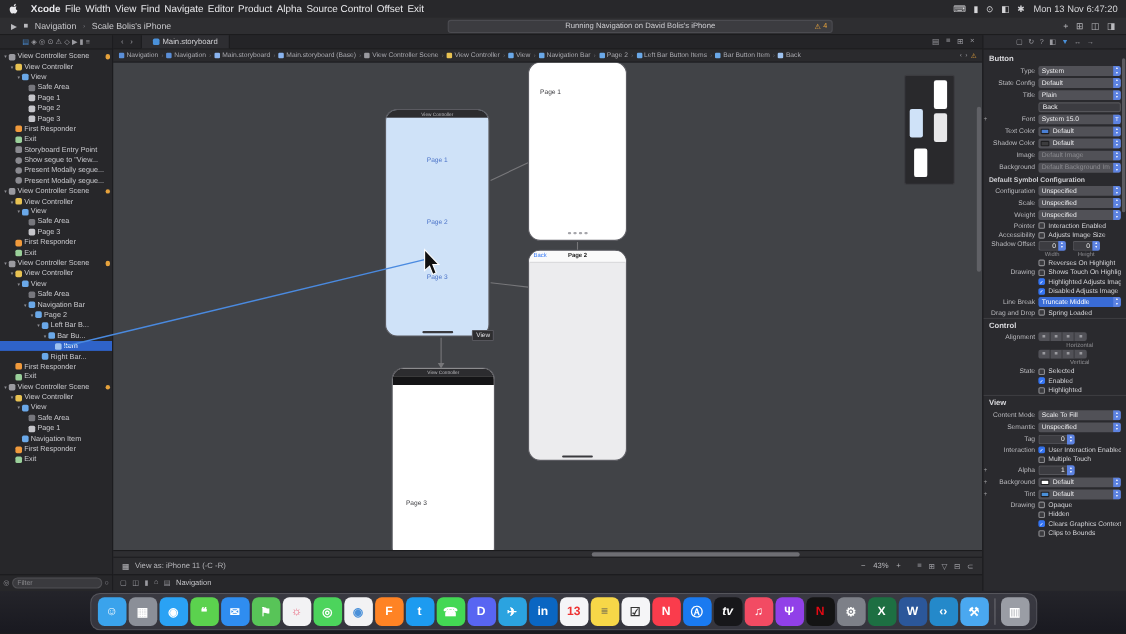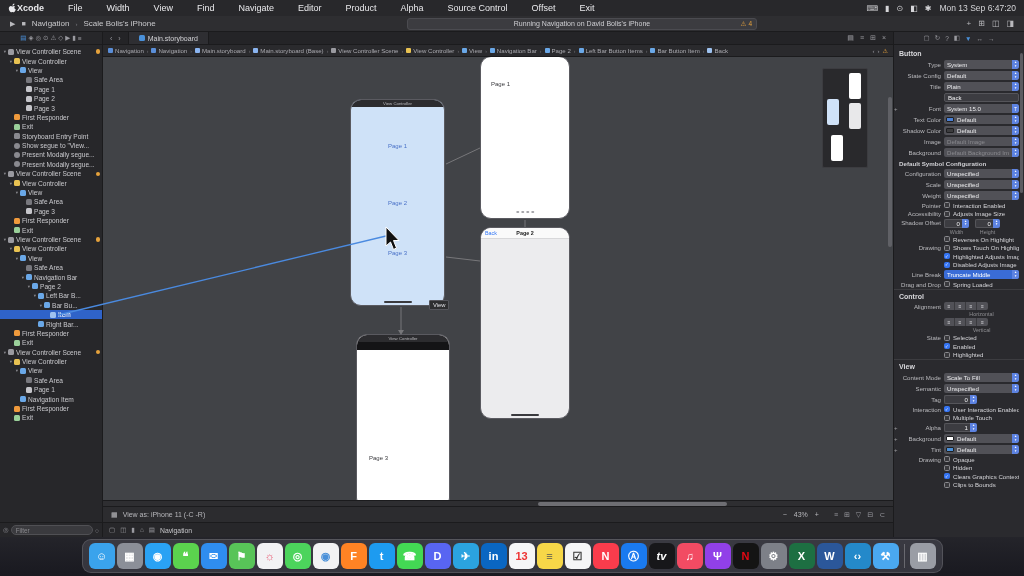--- a/index.html
+++ b/index.html
@@ -2,21 +2,21 @@
 <html><head>
 <meta charset="utf-8">
 <style>
   *{margin:0;padding:0;box-sizing:border-box;}
   html,body{background:#111;}
   body{font-family:"Liberation Sans",sans-serif;-webkit-font-smoothing:antialiased;}
   #screen{position:relative;width:1024px;height:576px;overflow:hidden;background:#2a2a2c;color:#ddd;}
 
   
   #menubar{height:16px;display:flex;align-items:center;background:#28282b;font-size:9px;color:#e9e9ec;padding:0 8px;}
-  #menu-items{display:flex;gap:24px;margin-left:0;}
+  #menu-items{display:flex;gap:4px;margin-left:11px;}
   .menu-item{cursor:default;white-space:nowrap;}
   .menu-item.bold{font-weight:bold;}
   #menu-right{margin-left:auto;display:flex;align-items:center;gap:8px;color:#d5d5d8;}
   #menu-status{display:flex;gap:7px;font-size:8px;}
   #menu-clock{font-size:8.5px;}
 
   
   #toolbar{height:16px;background:#2e2e31;border-bottom:1px solid #1b1b1d;display:flex;align-items:center;padding:0 10px;font-size:8px;color:#c9c9cc;}
   .tb-left{display:flex;align-items:center;gap:6px;width:260px;}
   .tb-btn{font-size:7px;color:#b9b9bd;cursor:default;}
@@ -157,21 +157,21 @@
         <span class="menu-item">Exit</span>
       </div>
     <div id="menu-right">
       <div id="menu-status">
           <span>⌨</span>
           <span>▮</span>
           <span>⊙</span>
           <span>◧</span>
           <span>✱</span>
         </div>
-      <span id="menu-clock">Mon 13 Sep 6:47:20</span>
+      <span id="menu-clock">Mon 13 Nov 6:47:20</span>
     </div>
   </div>
 
   <div id="toolbar">
     <div class="tb-left">
       <span class="tb-btn">▶</span>
       <span class="tb-btn">■</span>
       <span>Navigation</span>
       <span style="color:#7a7a80;font-size:6px;">›</span>
       <span>Scale Bolis's iPhone</span>

